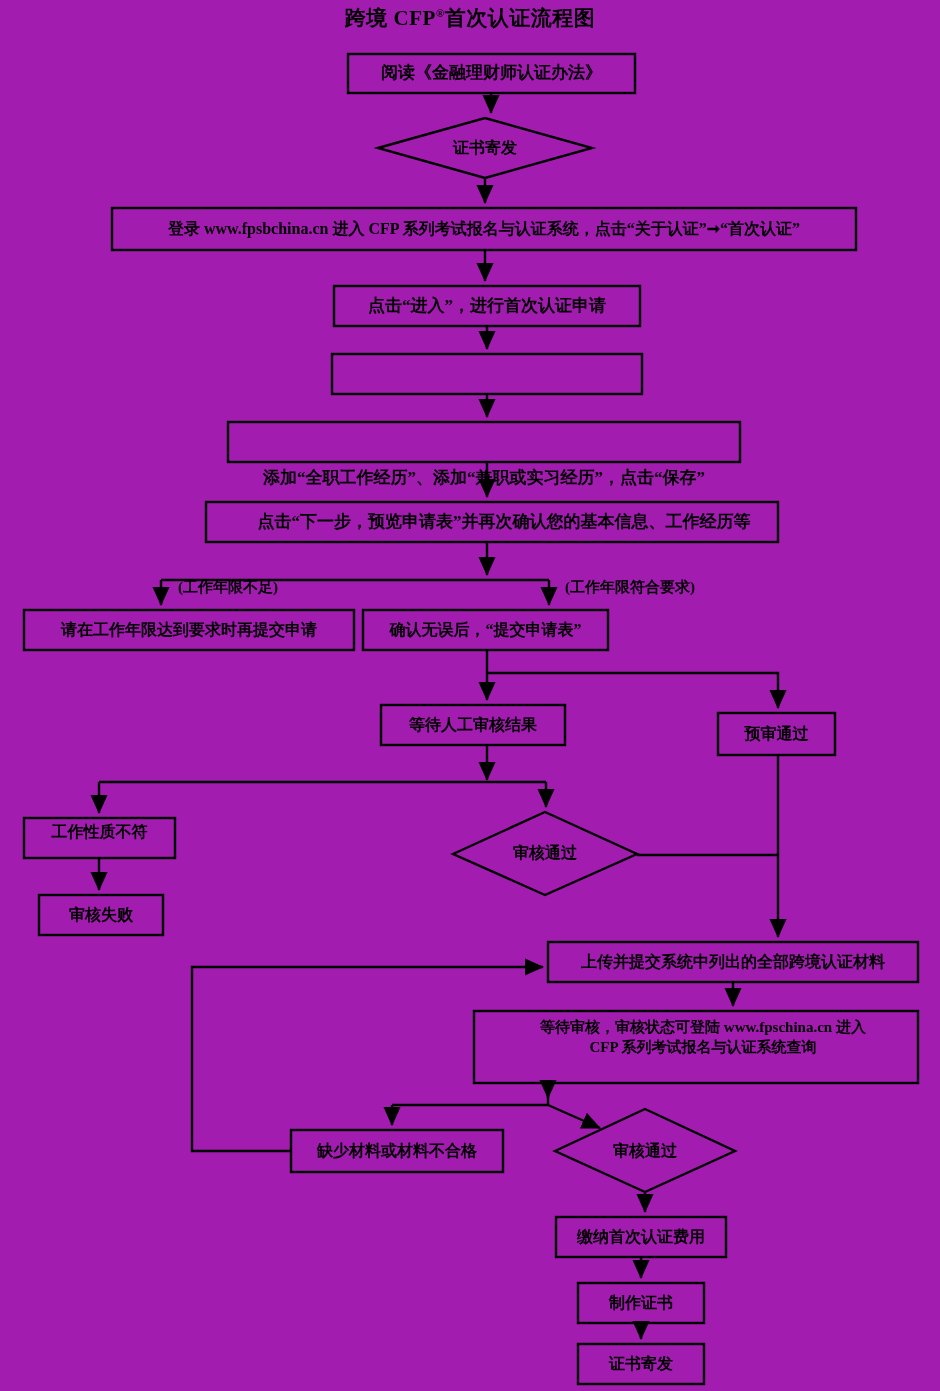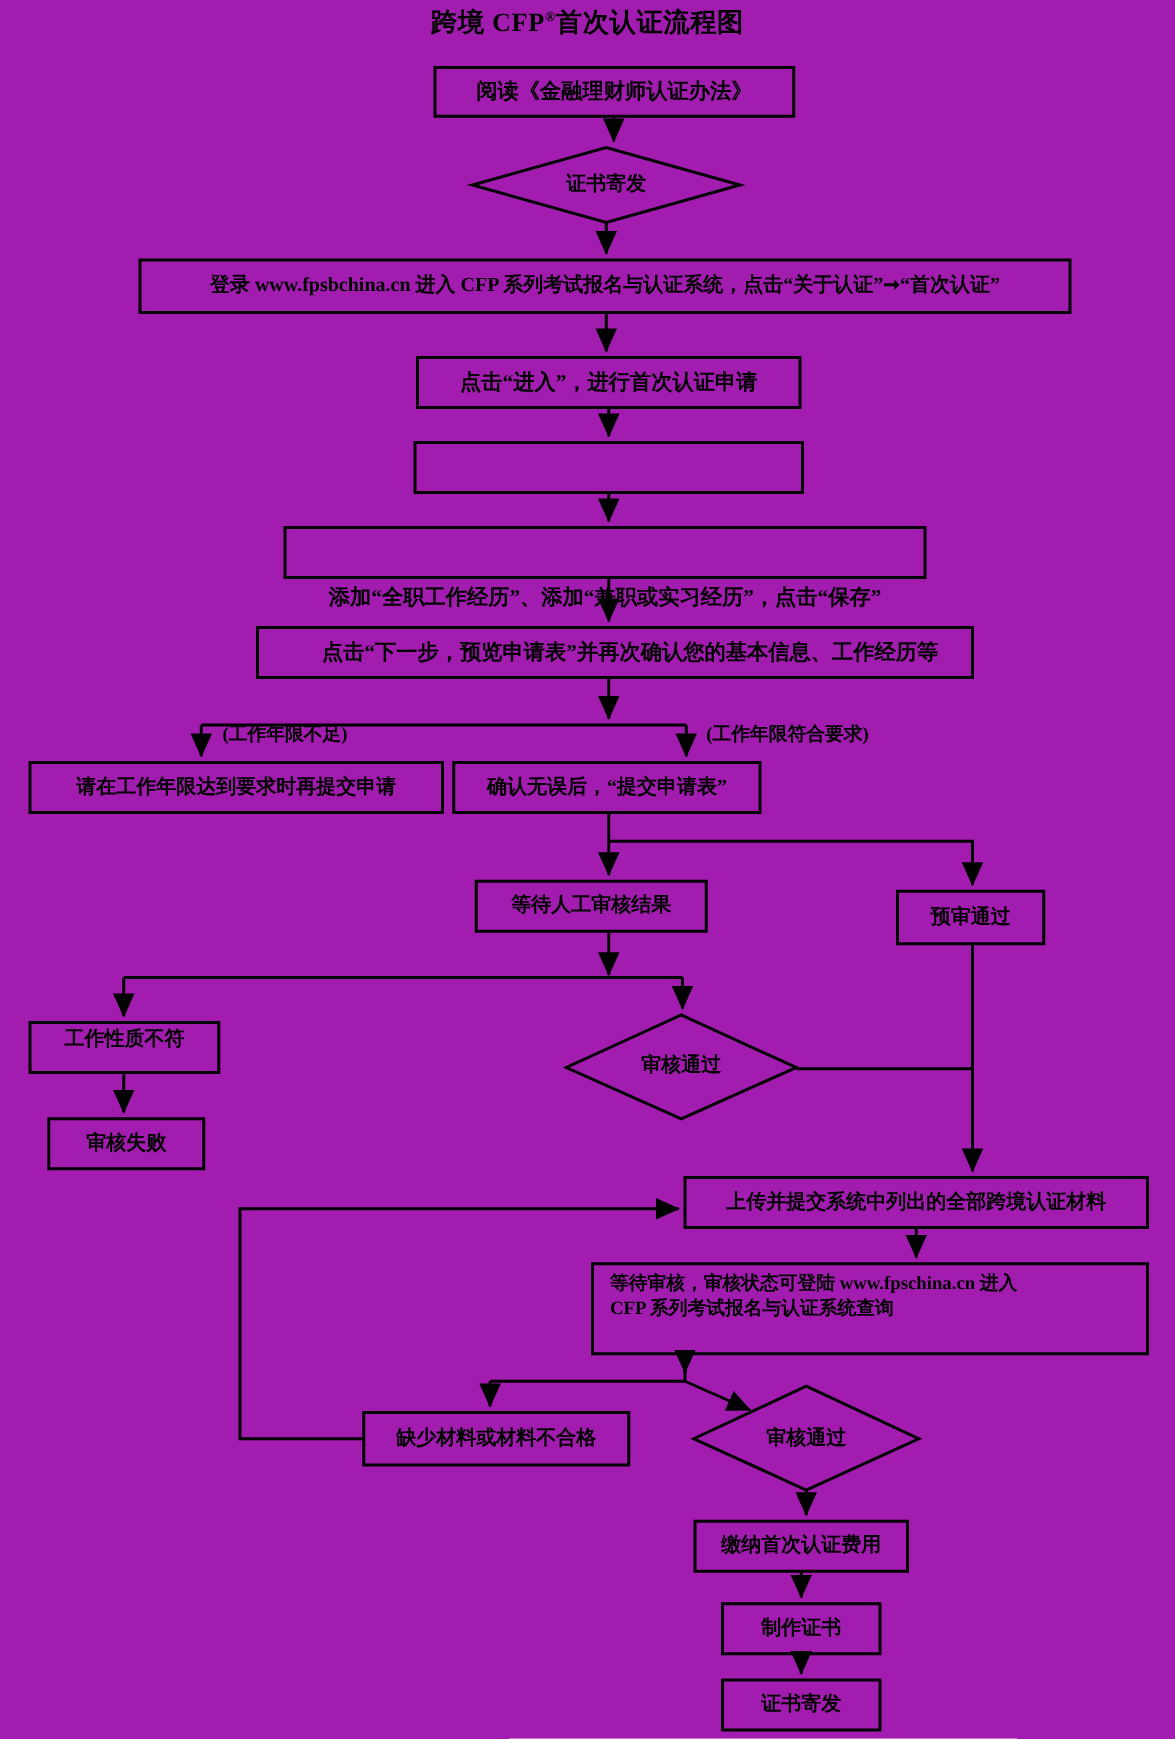--- a/index.html
+++ b/index.html
@@ -60,22 +60,22 @@
     white-space: nowrap;
     z-index: 3;
   }
   .box-fs15 { font-size: 15px; }
   .box-fs16 { font-size: 16px; }
   .box-fs17 { font-size: 17px; }
   .pad-h { padding: 0 8px; }
   .multiline {
     display: block;
     align-items: stretch;
-    padding: 6px 12px 0 14px;
-    text-align: left;
+    padding: 6px 12px 0 26px;
+    text-align: center;
   }
   .multiline .line { display: block; }
 </style>
 </head>
 <body>
 
 <div id="canvas">
 
   <div class="title">
     <span>跨境 CFP</span><sup>®</sup><span>首次认证流程图</span>

